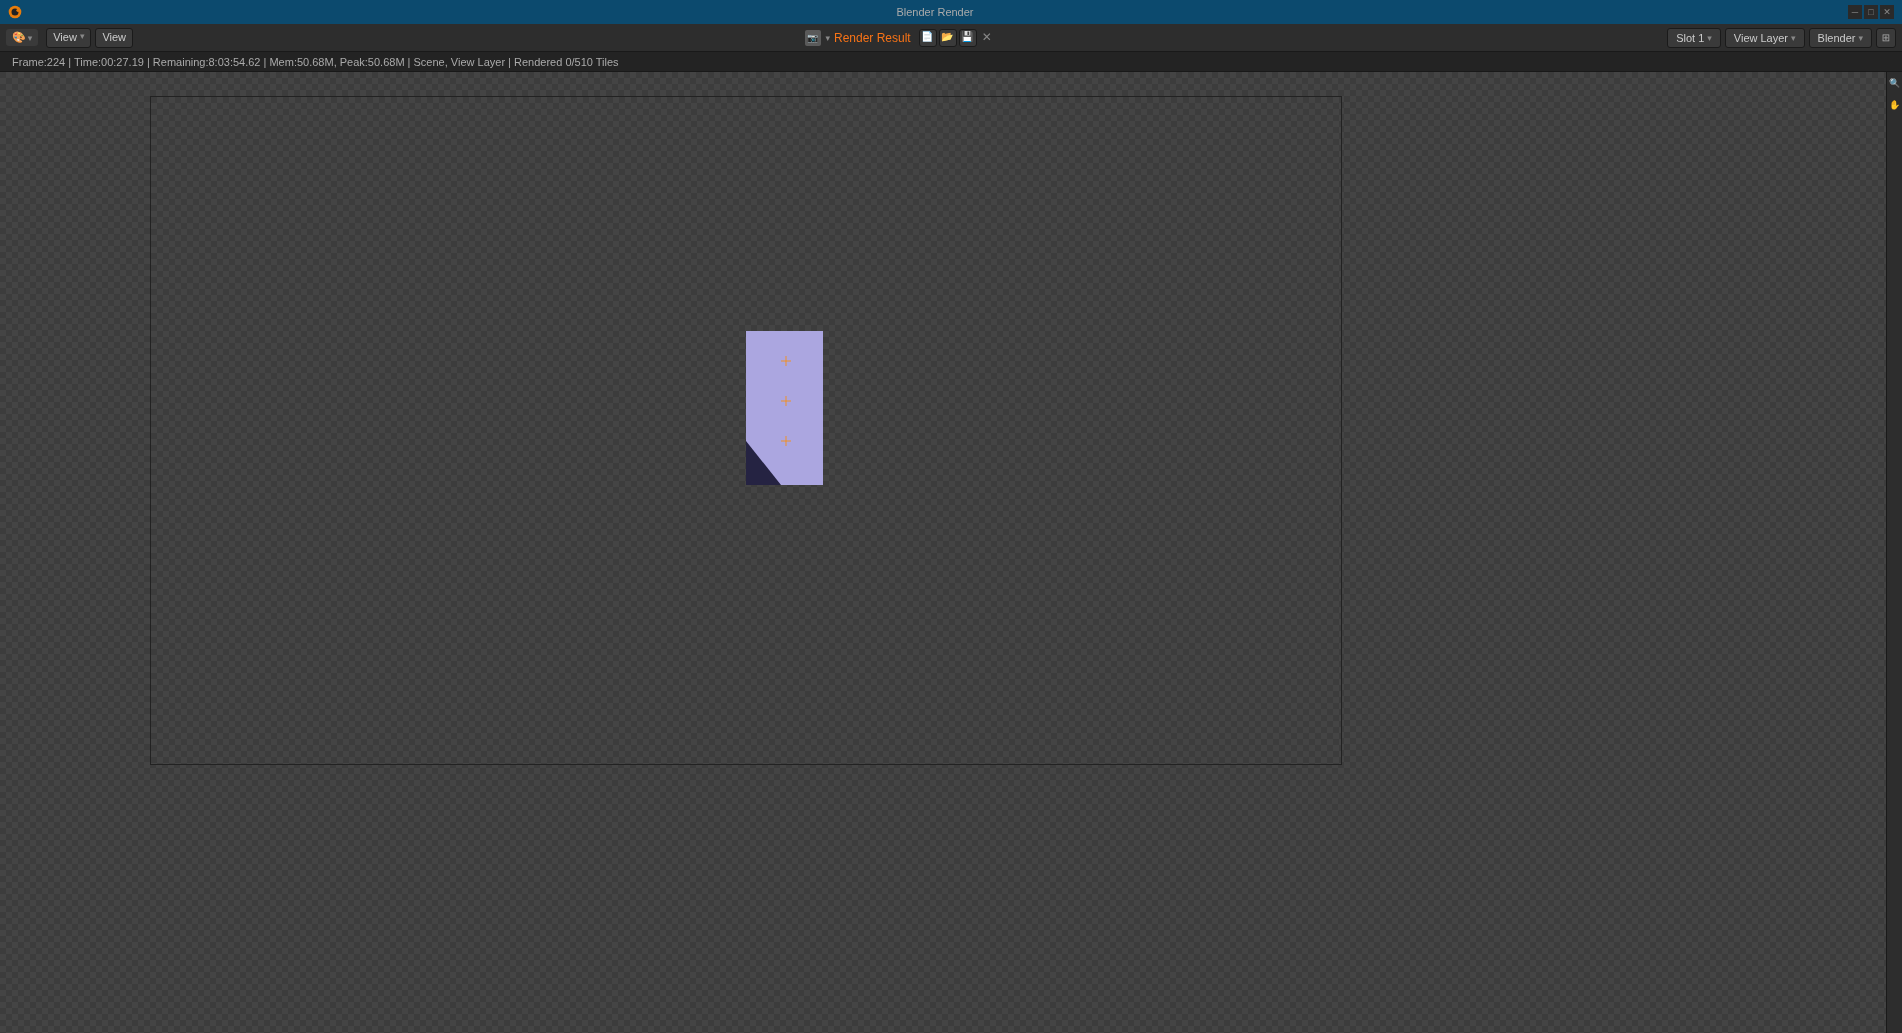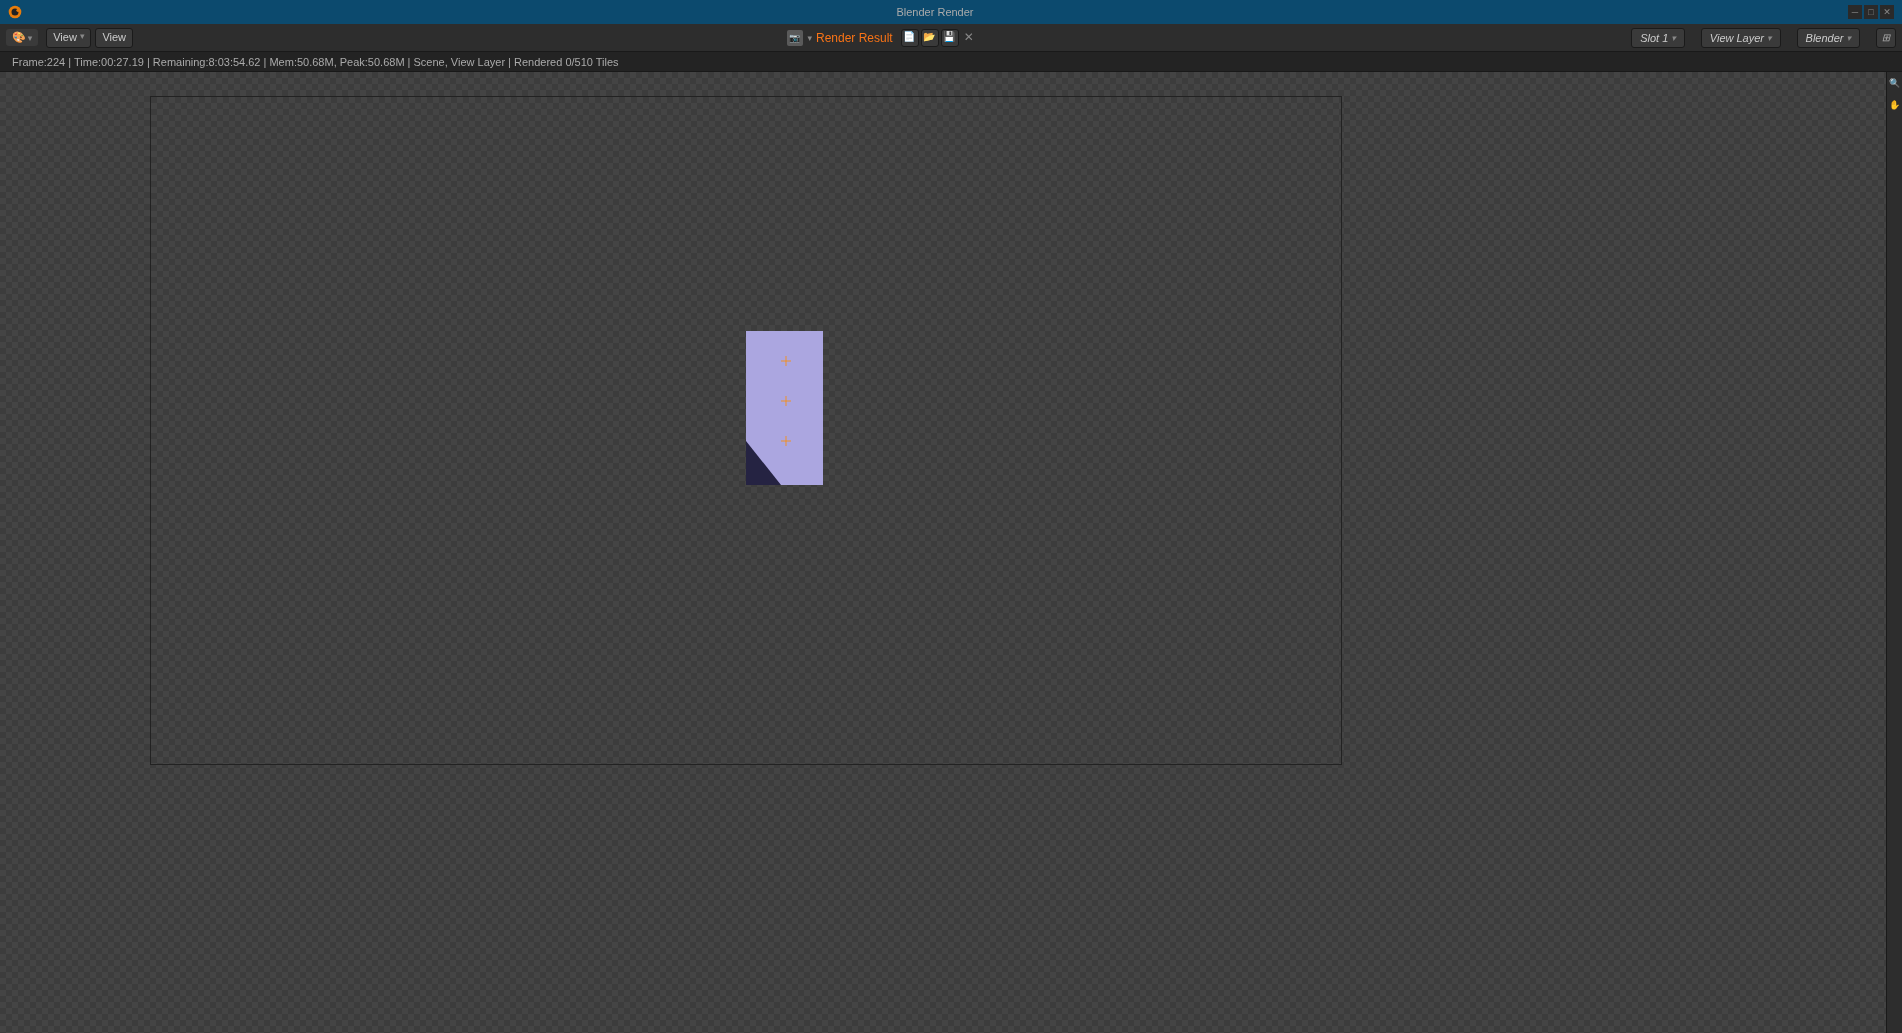--- a/index.html
+++ b/index.html
@@ -202,23 +202,22 @@
     }
 
     .chevron {
       font-size: 8px;
     }
 
     
     .right-toolbar {
       display: flex;
       align-items: center;
-      gap: 16px;
+      gap: 4px;
       margin-left: auto;
-      font-style: italic;
     }
 
     .slot-dropdown {
       display: flex;
       align-items: center;
       gap: 3px;
       padding: 2px 8px;
       background: #3a3a3a;
       border: 1px solid #1a1a1a;
       border-radius: 3px;

